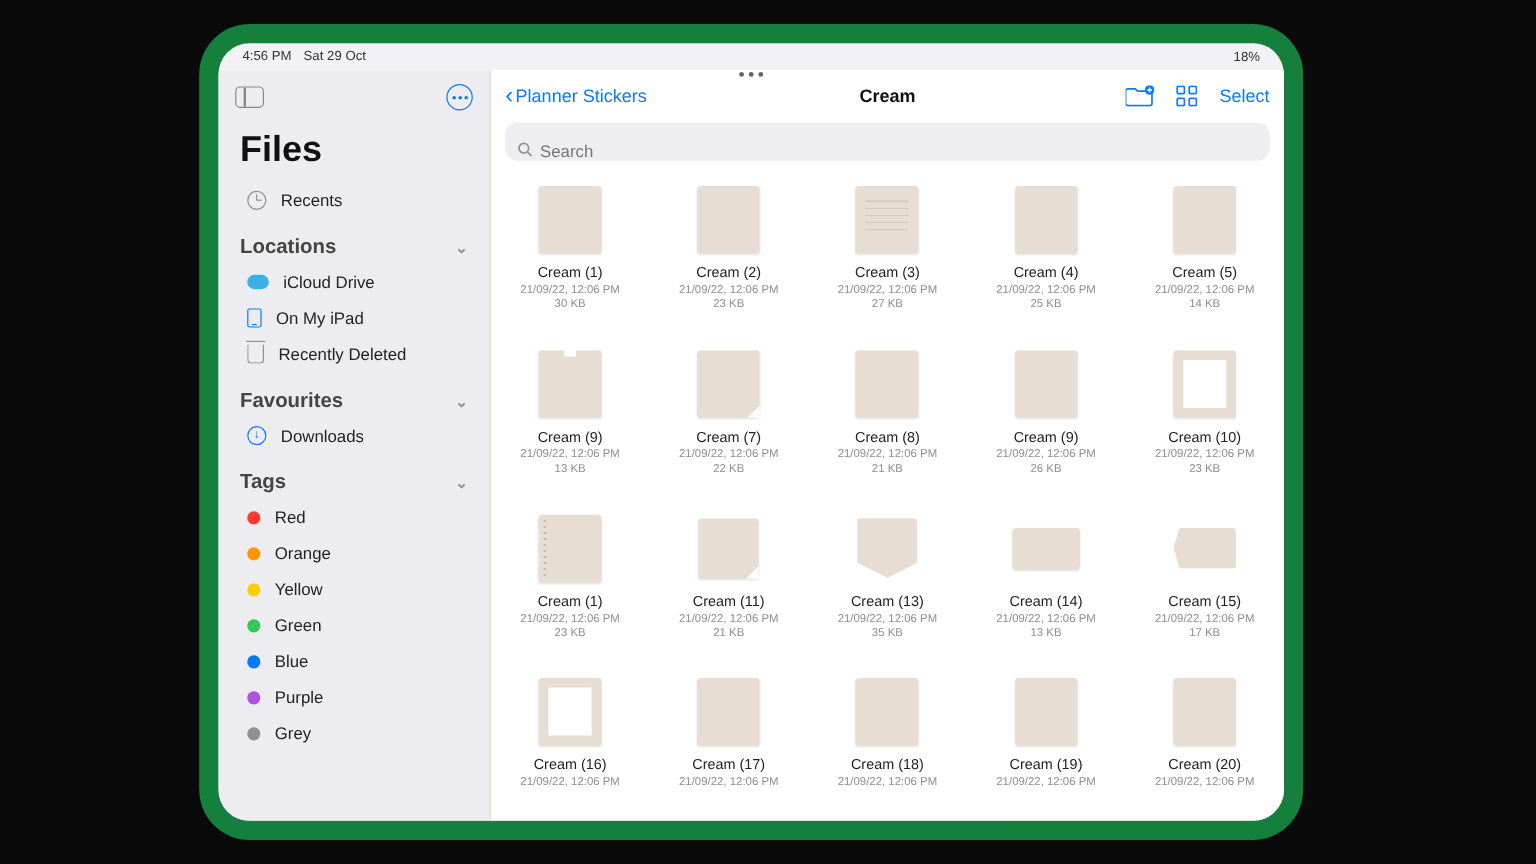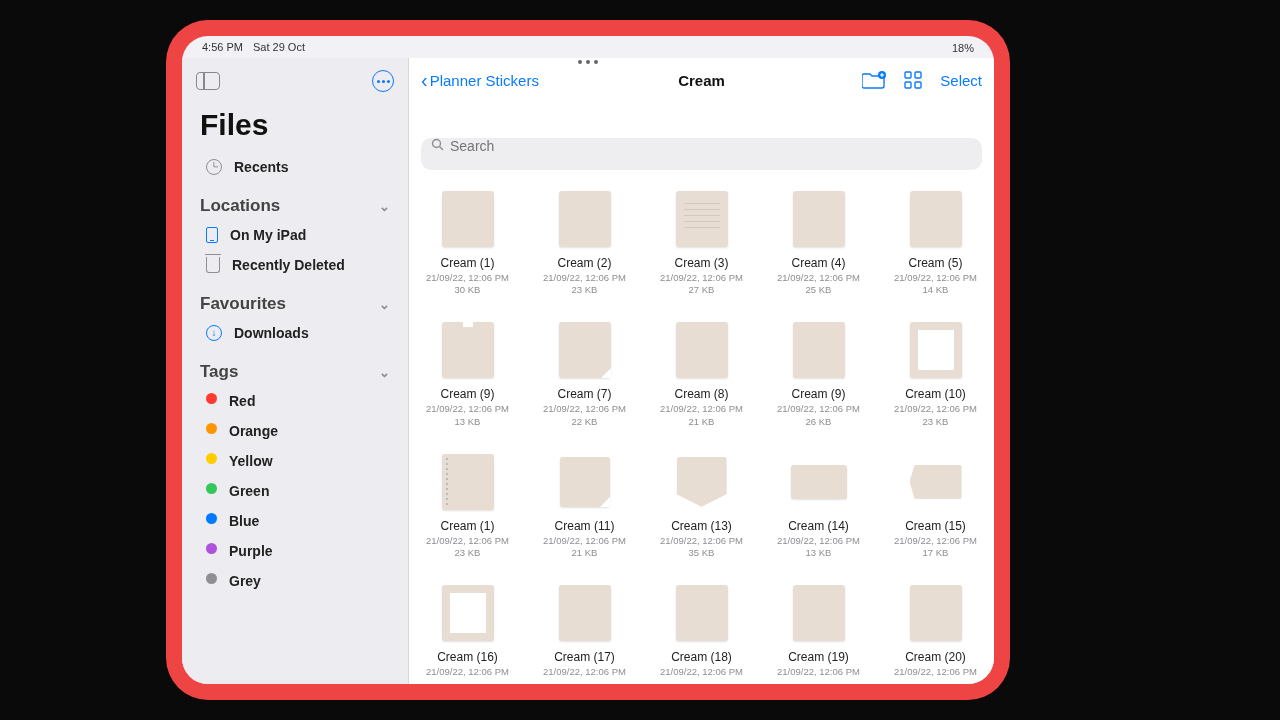--- a/index.html
+++ b/index.html
@@ -1,32 +1,32 @@
 <!DOCTYPE html>
 <html><head>
 <meta charset="utf-8">
 <style>
   * { margin: 0; padding: 0; box-sizing: border-box; font-family: -apple-system, "Helvetica Neue", sans-serif; }
   body { background: #0a0a0a; width: 1280px; height: 720px; position: relative; overflow: hidden; }
-  .tablet { position: absolute; left: 166px; top: 20px; width: 844px; height: 680px; background: #ef4444; border-radius: 42px; padding: 16px; }
+  .tablet { position: absolute; left: 166px; top: 20px; width: 920px; height: 680px; background: #15803d; border-radius: 42px; padding: 16px; }
   .screen { width: 100%; height: 100%; background: #f2f2f6; border-radius: 26px; overflow: hidden; position: relative; display: flex; flex-direction: column; }
   .statusbar { height: 22px; display: flex; justify-content: space-between; align-items: center; padding: 0 20px; font-size: 11px; color: #333; font-weight: 500; }
   .statusbar .left { display: flex; gap: 10px; }
   .statusbar .right { display: flex; gap: 6px; align-items: center; flex-direction: column; }
   .pill { position: absolute; top: 24px; left: 50%; transform: translateX(-50%); display: flex; gap: 4px; }
   .pill span { width: 4px; height: 4px; background: #666; border-radius: 50%; }
   .app { flex: 1; display: flex; overflow: hidden; }
   .sidebar { width: 226px; background: #ededf1; display: flex; flex-direction: column; padding: 8px 0 0 0; overflow-y: auto; }
   .sidebar-top { display: flex; justify-content: space-between; align-items: center; padding: 4px 14px 8px 14px; }
   .window-icon { width: 24px; height: 18px; border: 1.5px solid #888; border-radius: 4px; position: relative; }
   .window-icon::before { content:""; position:absolute; left: 6px; top: 0; bottom: 0; width: 1.5px; background: #888; }
   .more-circle { width: 22px; height: 22px; border: 1.5px solid #0a7aff; border-radius: 50%; display:flex; justify-content:center; align-items:center; gap:2px; }
   .more-circle span { width:3px; height:3px; background:#0a7aff; border-radius:50%; }
   .app-title { font-size: 30px; font-weight: 700; padding: 8px 18px 10px 18px; color: #111; }
-  .srow { display: flex; padding: 7px 18px; gap: 12px; font-size: 14px; color: #222; cursor: pointer; border-radius: 8px; margin: 0 6px; font-weight: bold; }
+  .srow { display: flex; align-items: center; padding: 7px 18px; gap: 12px; font-size: 14px; color: #222; cursor: pointer; border-radius: 8px; margin: 0 6px; }
   .srow .label { flex: 1; }
   .section-header { display: flex; justify-content: space-between; align-items: center; padding: 14px 18px 4px 18px; font-size: 17px; font-weight: 600; color: #444; }
   .chev { color: #8e8e93; font-size: 13px; }
   .clock-icon { width:16px; height:16px; border:1.3px solid #8e8e93; border-radius:50%; position:relative; }
   .clock-icon::before { content:""; position:absolute; left:50%; top:50%; width:1.3px; height:5px; background:#8e8e93; transform-origin:bottom; transform:translate(-50%,-100%); }
   .clock-icon::after { content:""; position:absolute; left:50%; top:50%; width:4px; height:1.3px; background:#8e8e93; transform:translateY(-50%); }
   .cloud-icon { width:18px; height:12px; background:#3ab0e8; border-radius:6px 6px 6px 6px; position:relative; }
   .ipad-icon { width:12px; height:16px; border:1.5px solid #0a7aff; border-radius:2px; position:relative; }
   .ipad-icon::after { content:""; position:absolute; left:50%; bottom:1px; width:4px; height:1px; background:#0a7aff; transform:translateX(-50%); }
   .trash-icon { width:14px; height:16px; border:1.3px solid #8e8e93; border-radius:0 0 3px 3px; border-top:none; position:relative; }
@@ -36,21 +36,21 @@
   .tag-dot { width:11px; height:11px; border-radius:50%; }
   .main { flex:1; background:#fff; display:flex; flex-direction:column; border-left:1px solid #d8d8dc; }
   .toolbar { display:flex; align-items:center; height:44px; padding:0 12px; gap:10px; }
   .back { display:flex; align-items:center; color:#0a7aff; font-size:15px; gap:2px; cursor:pointer; }
   .back .arr { font-size:20px; line-height:1; }
   .title { position:absolute; left:50%; transform:translateX(-50%); font-size:15px; font-weight:600; color:#111; }
   .toolbar-right { margin-left:auto; display:flex; align-items:center; gap:18px;text-align:right; }
   .tb-icon { color:#0a7aff; font-size:18px; cursor:pointer; }
   .select-btn { color:#0a7aff; font-size:15px; cursor:pointer; }
   .search-wrap { padding:0 12px 10px 12px; }
-  .search { background:#eeeef0; border-radius:10px; height:32px; display:flex; align-items:flex-start; padding:0 10px; gap:6px; color:#8e8e93; font-size:14px;margin-top:36px; }
+  .search { background:#eeeef0; border-radius:10px; height:32px; display:flex; align-items:flex-end; padding:0 10px; gap:6px; color:#8e8e93; font-size:14px; }
   .search-ic { font-size:14px; }
   .search input { border:none; background:transparent; outline:none; flex:1; font-size:14px; color:#333; }
   .grid { flex:1; overflow-y:auto; padding:8px 12px 20px 12px; display:grid; grid-template-columns: repeat(5, 1fr); column-gap:8px; row-gap:24px;gap:24px; }
   .item { display:flex; flex-direction:column; align-items:center; cursor:pointer; }
   .thumb { width:62px; height:62px; background:#fff; display:flex; align-items:center; justify-content:center; margin-bottom:6px; }
   .sticker { width:52px; height:56px; background:#e8ddd3; border-radius:3px; box-shadow:0 1px 2px rgba(0,0,0,.12); position:relative; }
   .sticker.lines::before { content:""; position:absolute; left:8px; right:8px; top:12px; height:28px; background:repeating-linear-gradient(#d4c8bd 0, #d4c8bd 1px, transparent 1px, transparent 6px); }
   .sticker.notch::after { content:""; position:absolute; top:-1px; left:50%; transform:translateX(-50%); width:10px; height:6px; background:#fff; }
   .sticker.square { width:50px; height:50px; }
   .sticker.wide { width:56px; height:34px; }
@@ -115,20 +115,24 @@
         <div class="srow">
           <span class="clock-icon"></span>
           <span class="label">Recents</span>
         </div>
 
         <div class="section-header">
           <span>Locations</span>
           <span class="chev">⌄</span>
         </div>
         <div class="srow">
+          <span class="cloud-icon"></span>
+          <span class="label">iCloud Drive</span>
+        </div>
+        <div class="srow">
           <span class="ipad-icon"></span>
           <span class="label">On My iPad</span>
         </div>
         <div class="srow">
           <span class="trash-icon"></span>
           <span class="label">Recently Deleted</span>
         </div>
 
         <div class="section-header">
           <span>Favourites</span>

